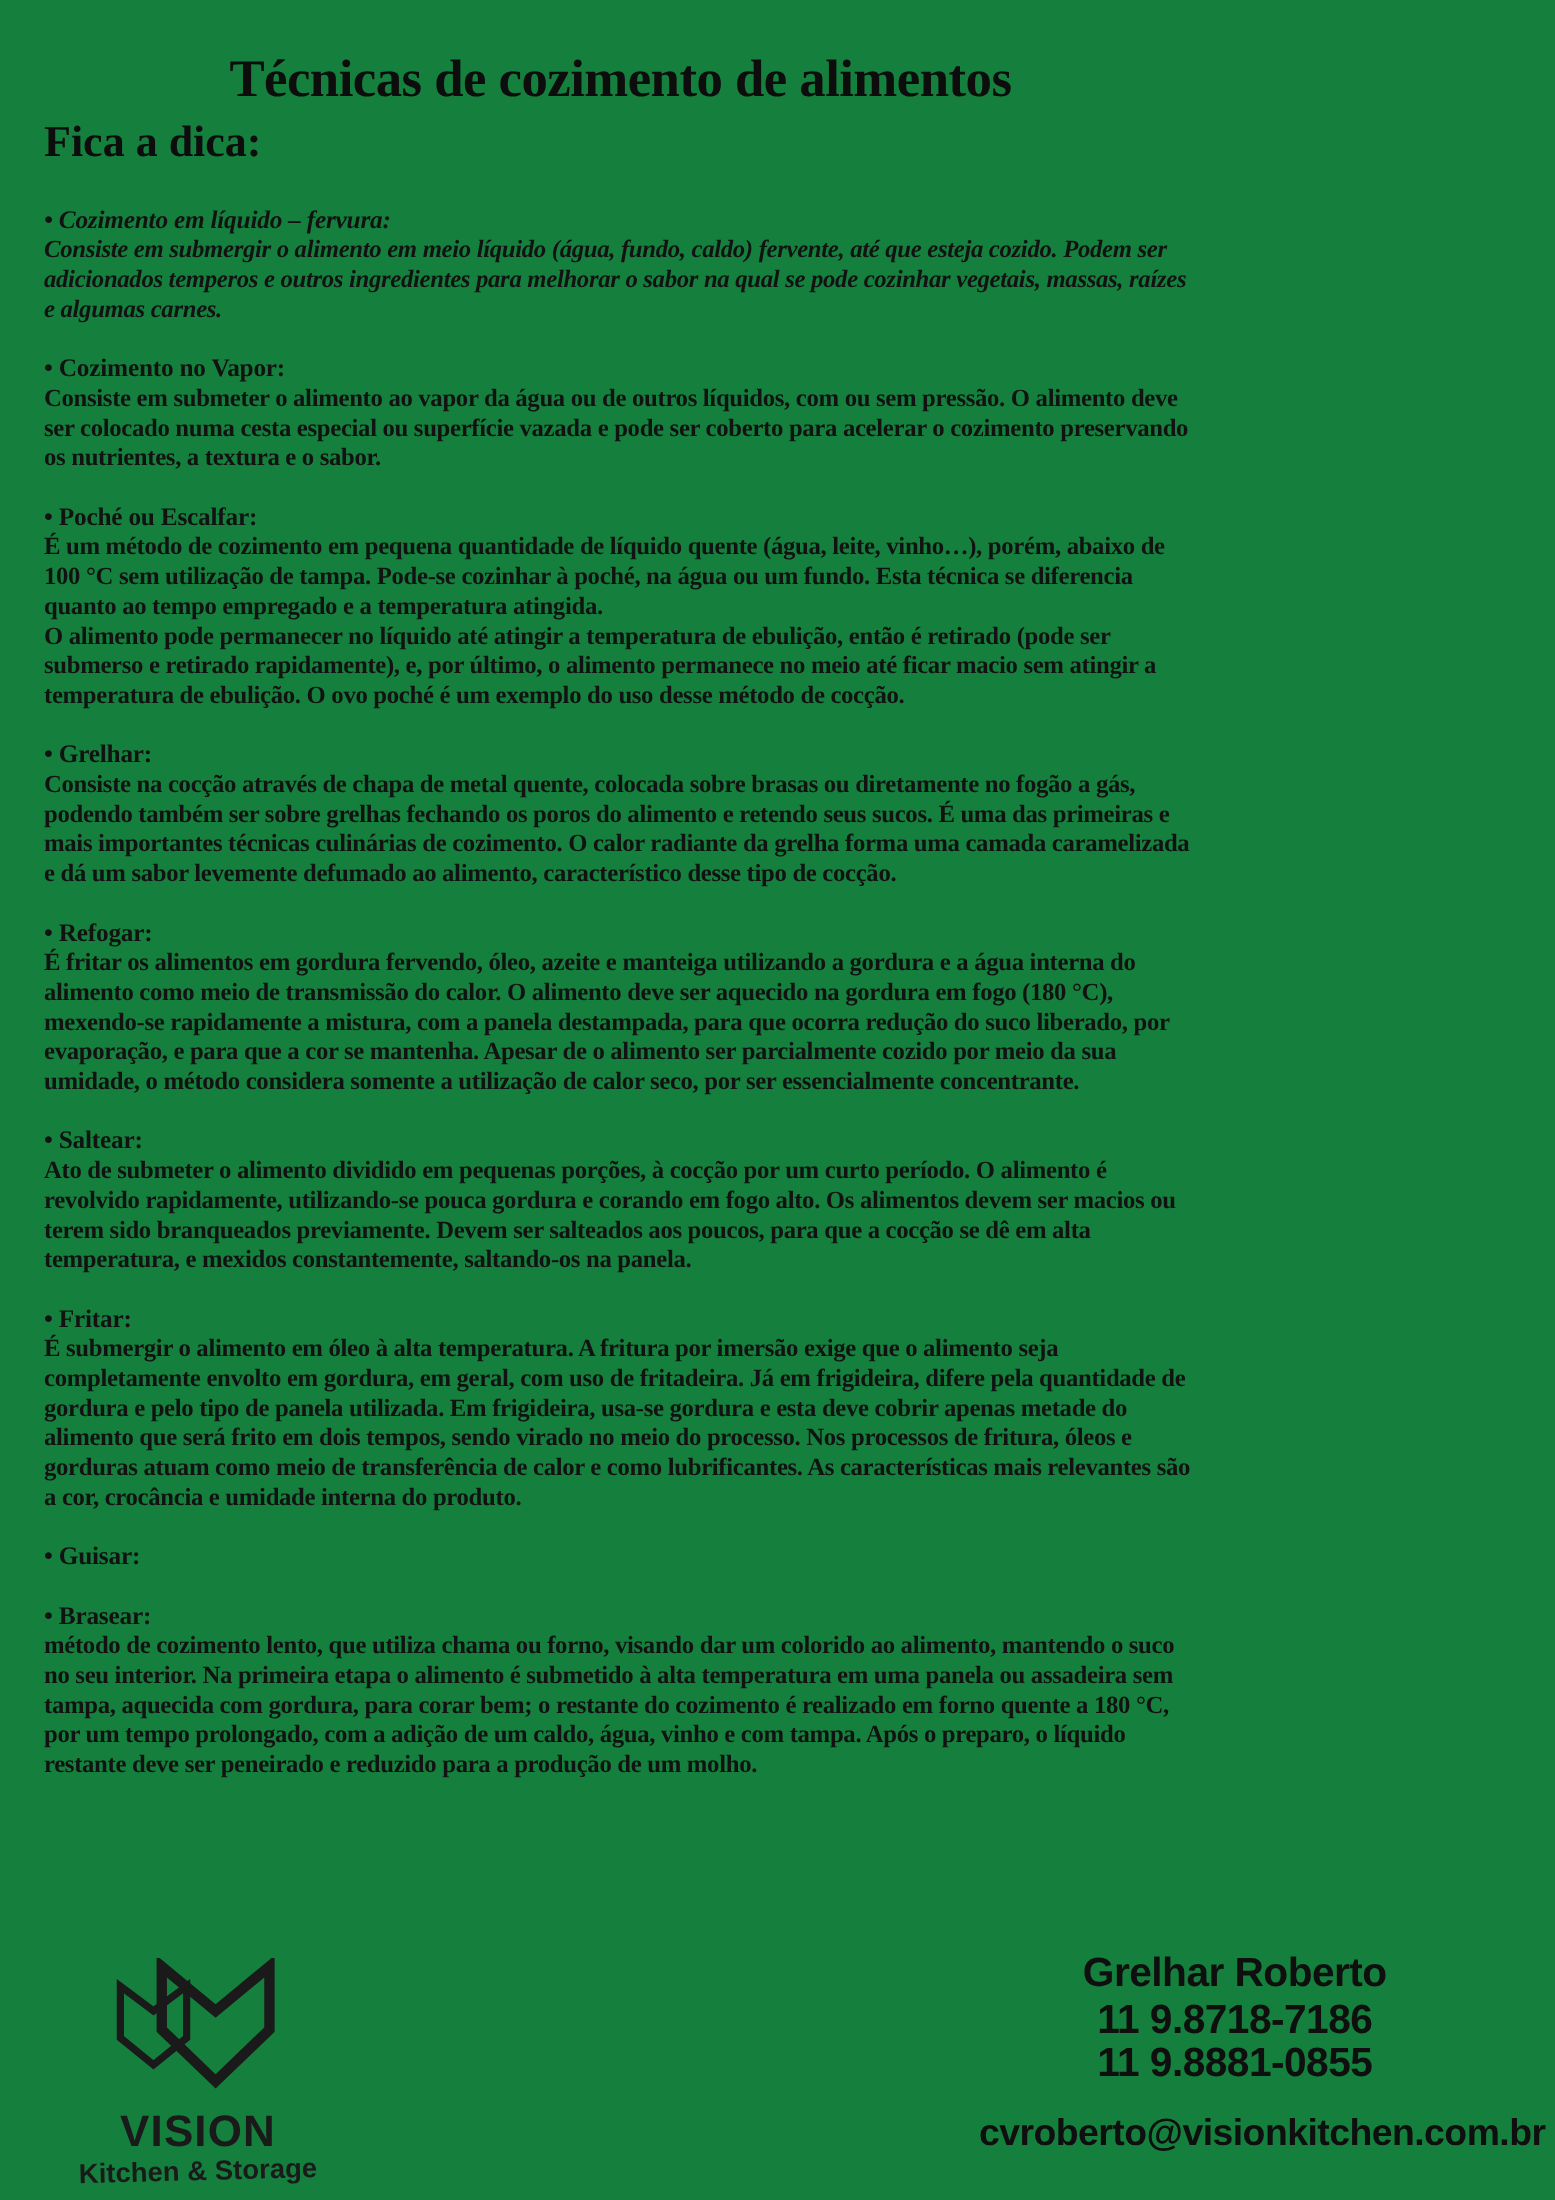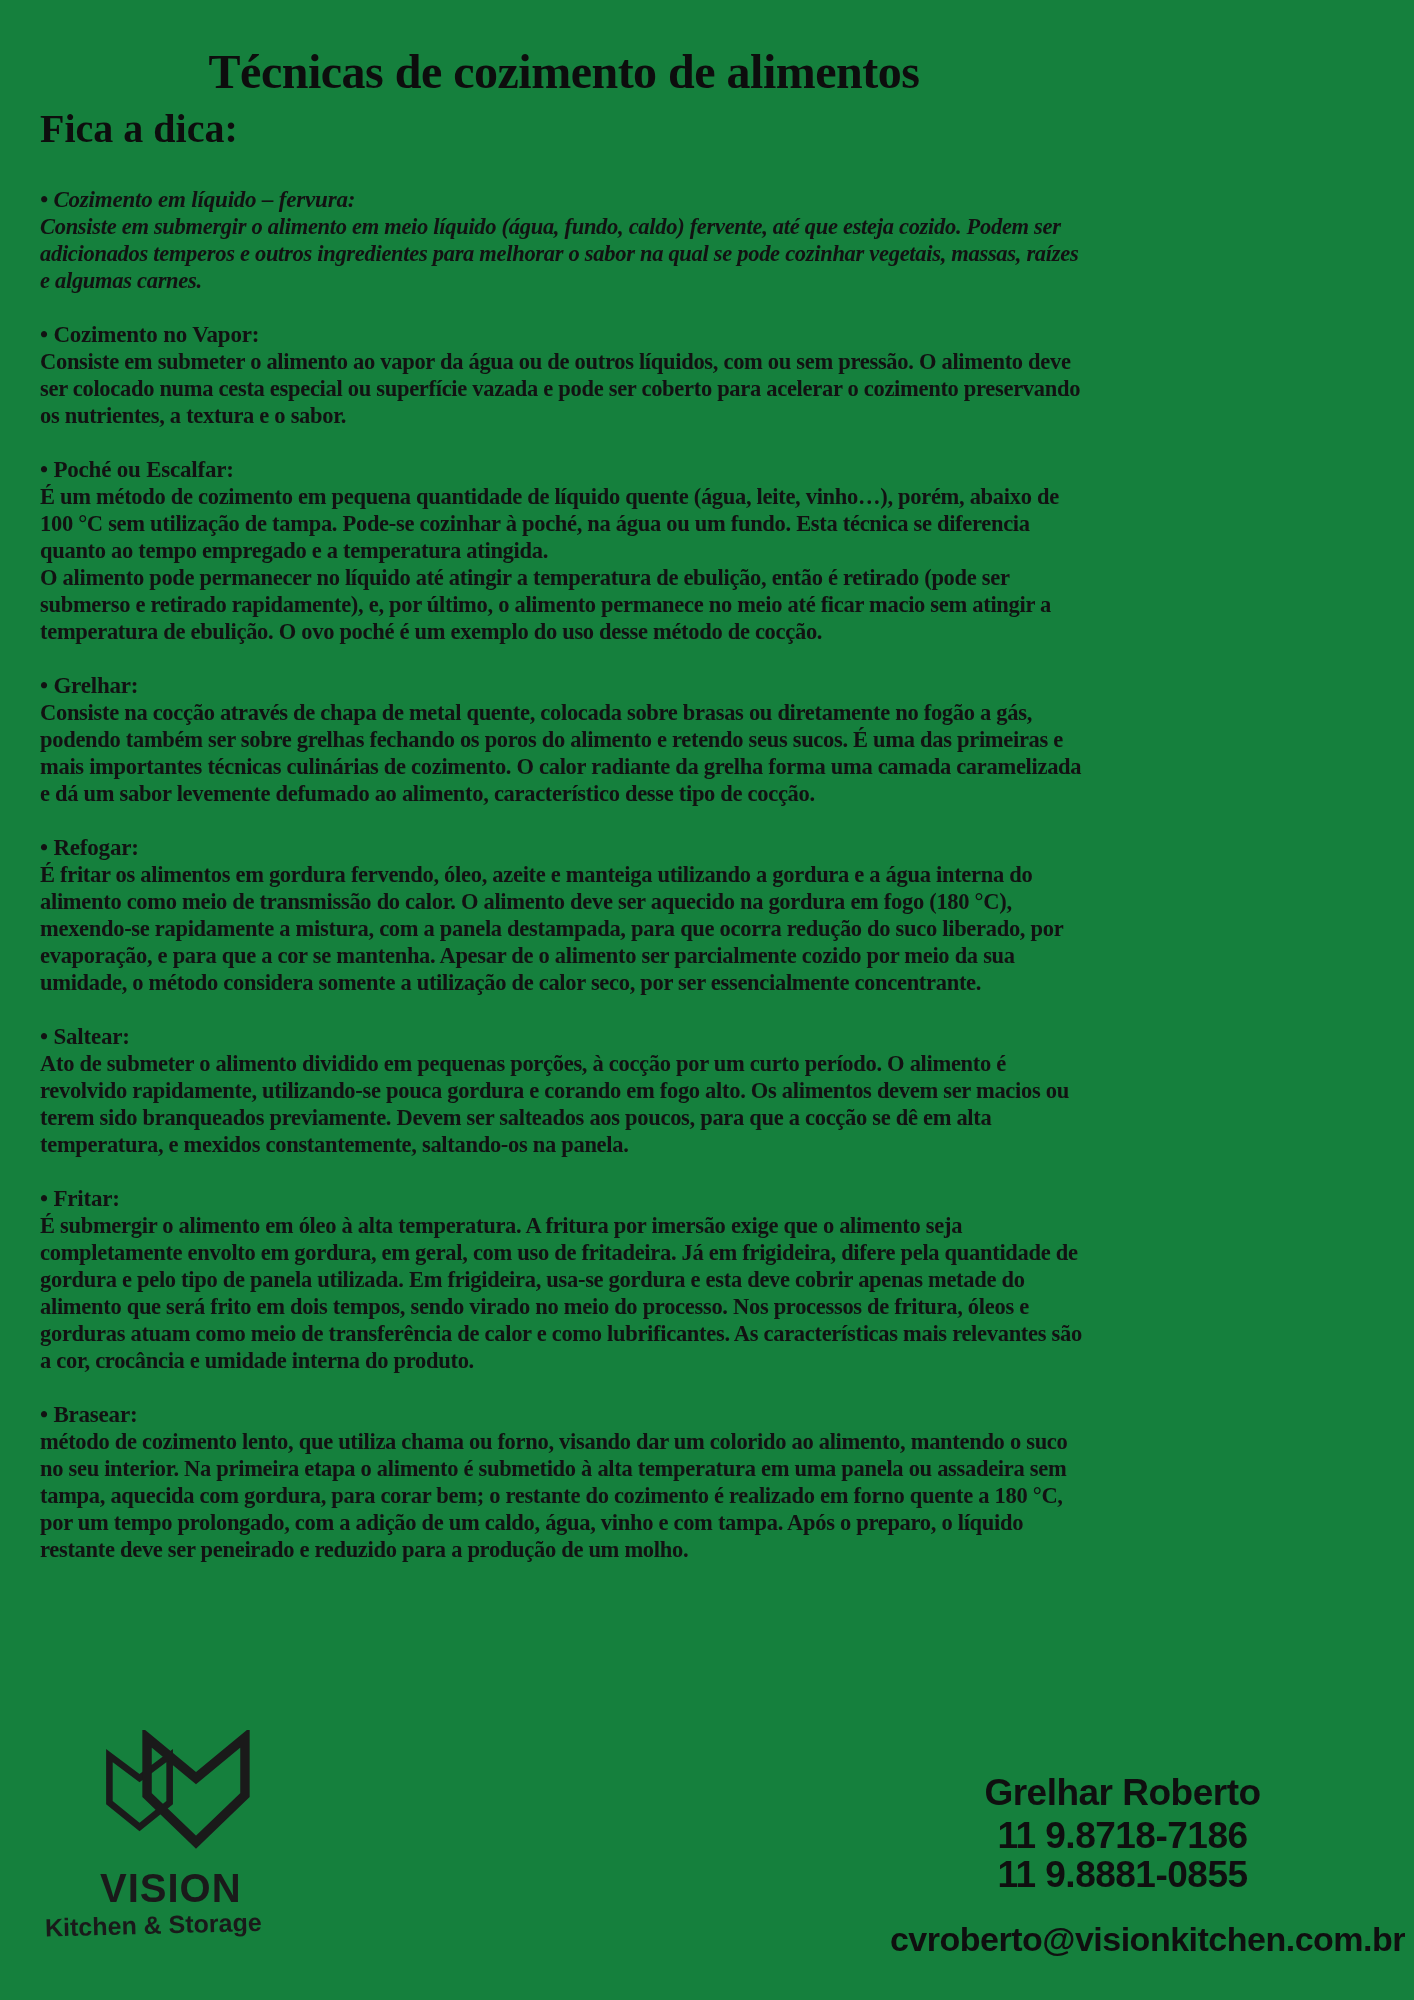--- a/index.html
+++ b/index.html
@@ -46,22 +46,23 @@
     font-size:22.5px;
     font-weight:700;
     line-height:27px;
     letter-spacing:-0.3px;
     white-space:pre-line;
     text-align:left;
   }
   
   .logo-block{
     position:absolute;
-    left:100px;top:1730px;
+    left:100px;top:1780px;
     width:160px;
+    text-align:center;
   }
   .logo-mark{display:block;margin:0 auto;}
   .logo-name{
     font-family:"Liberation Sans", sans-serif;
     font-weight:700;
     font-size:40px;
     letter-spacing:1px;
     color:#1a1a1a;
     line-height:1.0;
     margin-top:4px;
@@ -141,20 +142,21 @@
       </div>
       <div class="section">
         <p class="section-heading">• Saltear:</p>
         <p class="section-body">Ato de submeter o alimento dividido em pequenas porções, à cocção por um curto período. O alimento é revolvido rapidamente, utilizando-se pouca gordura e corando em fogo alto. Os alimentos devem ser macios ou terem sido branqueados previamente. Devem ser salteados aos poucos, para que a cocção se dê em alta temperatura, e mexidos constantemente, saltando-os na panela.</p>
       </div>
       <div class="section">
         <p class="section-heading">• Fritar:</p>
         <p class="section-body">É submergir o alimento em óleo à alta temperatura. A fritura por imersão exige que o alimento seja completamente envolto em gordura, em geral, com uso de fritadeira. Já em frigideira, difere pela quantidade de gordura e pelo tipo de panela utilizada. Em frigideira, usa-se gordura e esta deve cobrir apenas metade do alimento que será frito em dois tempos, sendo virado no meio do processo. Nos processos de fritura, óleos e gorduras atuam como meio de transferência de calor e como lubrificantes. As características mais relevantes são a cor, crocância e umidade interna do produto.</p>
       </div>
       <div class="section">
+        <p class="section-heading">• Guisar:</p>
       </div>
       <div class="section">
         <p class="section-heading">• Brasear:</p>
         <p class="section-body">método de cozimento lento, que utiliza chama ou forno, visando dar um colorido ao alimento, mantendo o suco no seu interior. Na primeira etapa o alimento é submetido à alta temperatura em uma panela ou assadeira sem tampa, aquecida com gordura, para corar bem; o restante do cozimento é realizado em forno quente a 180 °C, por um tempo prolongado, com a adição de um caldo, água, vinho e com tampa. Após o preparo, o líquido restante deve ser peneirado e reduzido para a produção de um molho.</p>
       </div>
     </div>
   </div>
 
   <div class="logo-block">
     <svg class="logo-mark" width="160" height="134" viewBox="0 0 170 140" fill="none" xmlns="http://www.w3.org/2000/svg">

